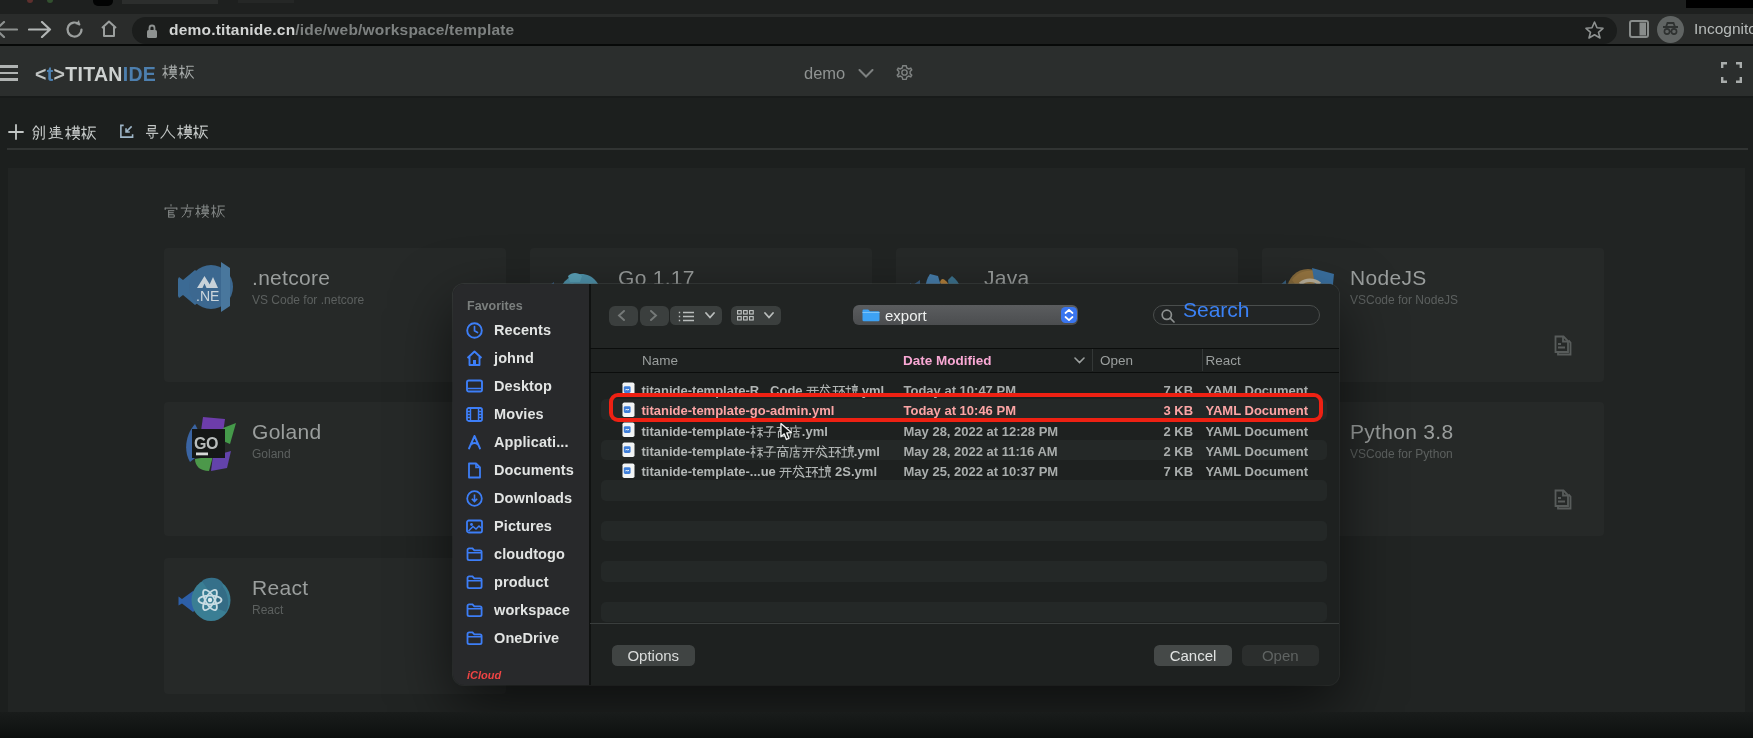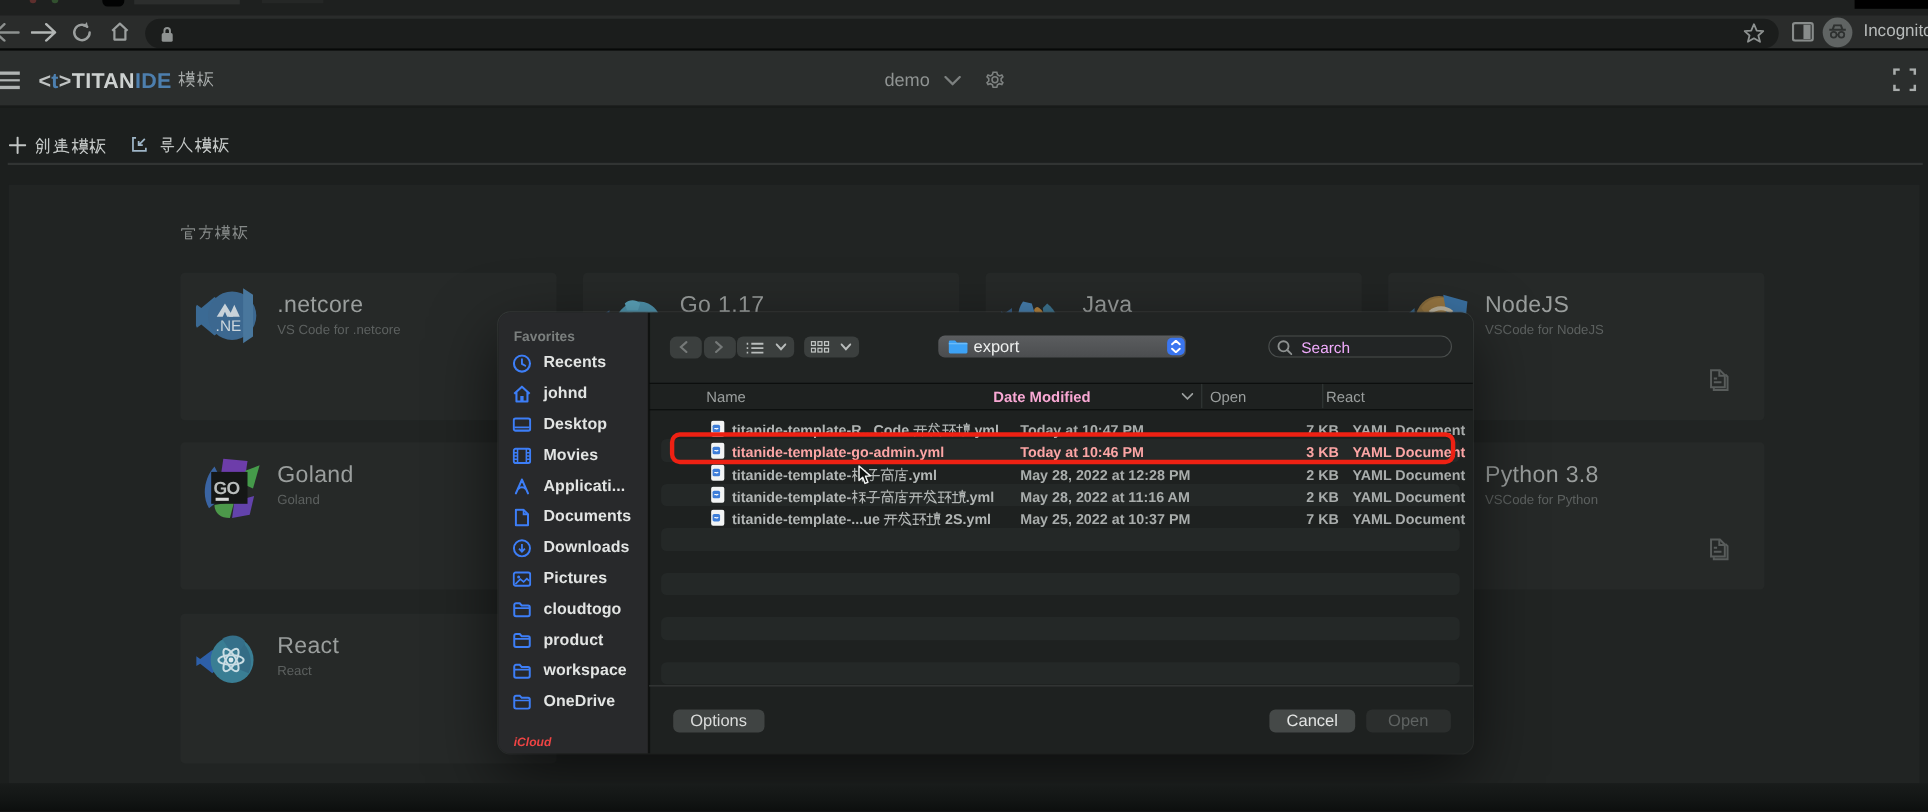--- a/index.html
+++ b/index.html
@@ -9,21 +9,21 @@
   .abs{position:absolute;white-space:nowrap;}
   .cj{display:inline-block;vertical-align:-2px;}
   svg{display:block}
   .cjrow{display:flex;align-items:center;}
   .card{width:342px;height:134px;background:#262928;border-radius:4px;}
   .card>svg{filter:blur(0.4px);}
   .ctitle{position:absolute;left:88px;top:18px;font-size:21px;color:#9a9e9d;letter-spacing:.3px;}
   .csub{position:absolute;left:88px;top:45px;font-size:12px;color:#5c605f;}
   .sitem{position:absolute;display:flex;align-items:center;height:22px;}
   .sitem .txt{margin-left:11px;font-size:14.5px;font-weight:bold;color:#e2e4e3;letter-spacing:.1px;}
-  .frow{position:absolute;left:0;width:886px;height:20.25px;margin-left:24px;}
+  .frow{position:absolute;left:0;width:886px;height:20.25px;}
   .stripe{position:absolute;left:148px;width:726px;height:20.25px;background:#242827;border-radius:5px;}
   .fic{width:13px;height:16px;}
 </style>
 </head>
 <body>
 <div id="stage">
 
 <svg width="0" height="0" style="position:absolute">
 <defs>
 <g id="g-mo" fill="none" stroke-linecap="round">
@@ -120,20 +120,21 @@
     <svg class="abs" style="left:1661px;top:8px" width="19" height="14" viewBox="0 0 19 14">
         <path d="M2 5 H17 M5 5 L6.5 1 H12.5 L14 5" stroke="#2e3130" stroke-width="1.8" fill="none"></path>
         <circle cx="6" cy="9.5" r="2.6" stroke="#2e3130" stroke-width="1.6" fill="none"></circle>
         <circle cx="13" cy="9.5" r="2.6" stroke="#2e3130" stroke-width="1.6" fill="none"></circle>
         <path d="M8.6 9.5 H10.4" stroke="#2e3130" stroke-width="1.4"></path>
       </svg>
     <div class="abs" style="left:1694px;top:6px;font-size:15.5px;color:#b7bbba;">Incognito</div>
   </div>
 
   <div class="abs" style="left:132px;top:17px;width:1485px;height:27px;border-radius:14px;background:#1b1d1c;"></div>
+  <div class="abs" style="left:169px;top:21px;width:600px;height:20px;font-size:15.5px;font-weight:bold;color:#d2d4d3;letter-spacing:.2px;">demo.titanide.cn<span style="color:#7d8180;">/ide/web/workspace/template</span></div>
   <div class="abs" style="left:0;top:44px;width:1753px;height:2.5px;background:#070908;"></div>
 
   <div class="abs" style="left:0;top:46px;width:1753px;height:50px;background:#2b2e2d;"></div>
   <div class="abs" style="left:0;top:96px;width:1753px;height:2px;background:#181b1a;"></div>
 
   <div class="abs" style="left:-6px;top:65px;width:24px;height:2.6px;background:#b0b4b3;"></div>
   <div class="abs" style="left:-6px;top:71.5px;width:24px;height:2.6px;background:#b0b4b3;"></div>
   <div class="abs" style="left:-6px;top:78px;width:24px;height:2.6px;background:#b0b4b3;"></div>
 
   <div class="abs" style="left:35px;top:63px;font-size:19.5px;font-weight:bold;letter-spacing:.3px;"><span style="color:#c0c4c3">&lt;</span><span style="color:#4d80b0">t</span><span style="color:#c0c4c3">&gt;</span><span style="color:#cdd1d0">TITAN</span><span style="color:#4d7fae">IDE</span></div>
@@ -456,21 +457,21 @@
       <div class="abs" style="left:607.5px;top:22.5px;width:16px;height:16.5px;background:#3a76f0;border-radius:4.5px;"></div>
       <svg class="abs" style="left:610.5px;top:25px" width="10" height="12" viewBox="0 0 10 12">
           <path d="M1.5 4 L5 0.8 L8.5 4 M1.5 8 L5 11.2 L8.5 8" stroke="#fff" stroke-width="1.7" fill="none" stroke-linecap="round" stroke-linejoin="round"></path>
         </svg>
 
       <div class="abs" style="left:700px;top:20.5px;width:166.5px;height:20px;border:1.5px solid #4a4e4d;border-radius:11px;box-sizing:border-box;background:#222525;"></div>
       <svg class="abs" style="left:708px;top:24.5px" width="14" height="14" viewBox="0 0 14 14">
           <circle cx="5.8" cy="5.8" r="4.6" stroke="#8d9190" stroke-width="1.7" fill="none"></circle>
           <path d="M9.2 9.2 L13 13" stroke="#8d9190" stroke-width="1.7" stroke-linecap="round"></path>
         </svg>
-      <div class="abs" style="left:730px;top:24px;font-size:14px;color:#f0abfc;">Search</div>
+      <div class="abs" style="left:730px;top:14px;font-size:21px;color:#3b82f6;">Search</div>
     </div>
 
     <div class="abs" style="left:137px;top:63.5px;width:749px;height:1px;background:#0b0d0c;"></div>
     <div class="abs" style="left:137px;top:87.5px;width:749px;height:1px;background:#0b0d0c;"></div>
     <div id="dlg-cols" style="position:absolute;left:0;top:0;font-size:13.5px;">
       <div class="abs" style="left:189px;top:69px;color:#9b9f9e;">Name</div>
       <div class="abs" style="left:450px;top:69px;color:#f9a8d4;font-weight:bold;">Date Modified</div>
       <svg class="abs" style="left:621px;top:73px" width="11" height="7" viewBox="0 0 11 7">
           <path d="M1 1 L5.5 5.5 L10 1" stroke="#9b9f9e" stroke-width="1.6" fill="none" stroke-linecap="round"></path>
         </svg>

